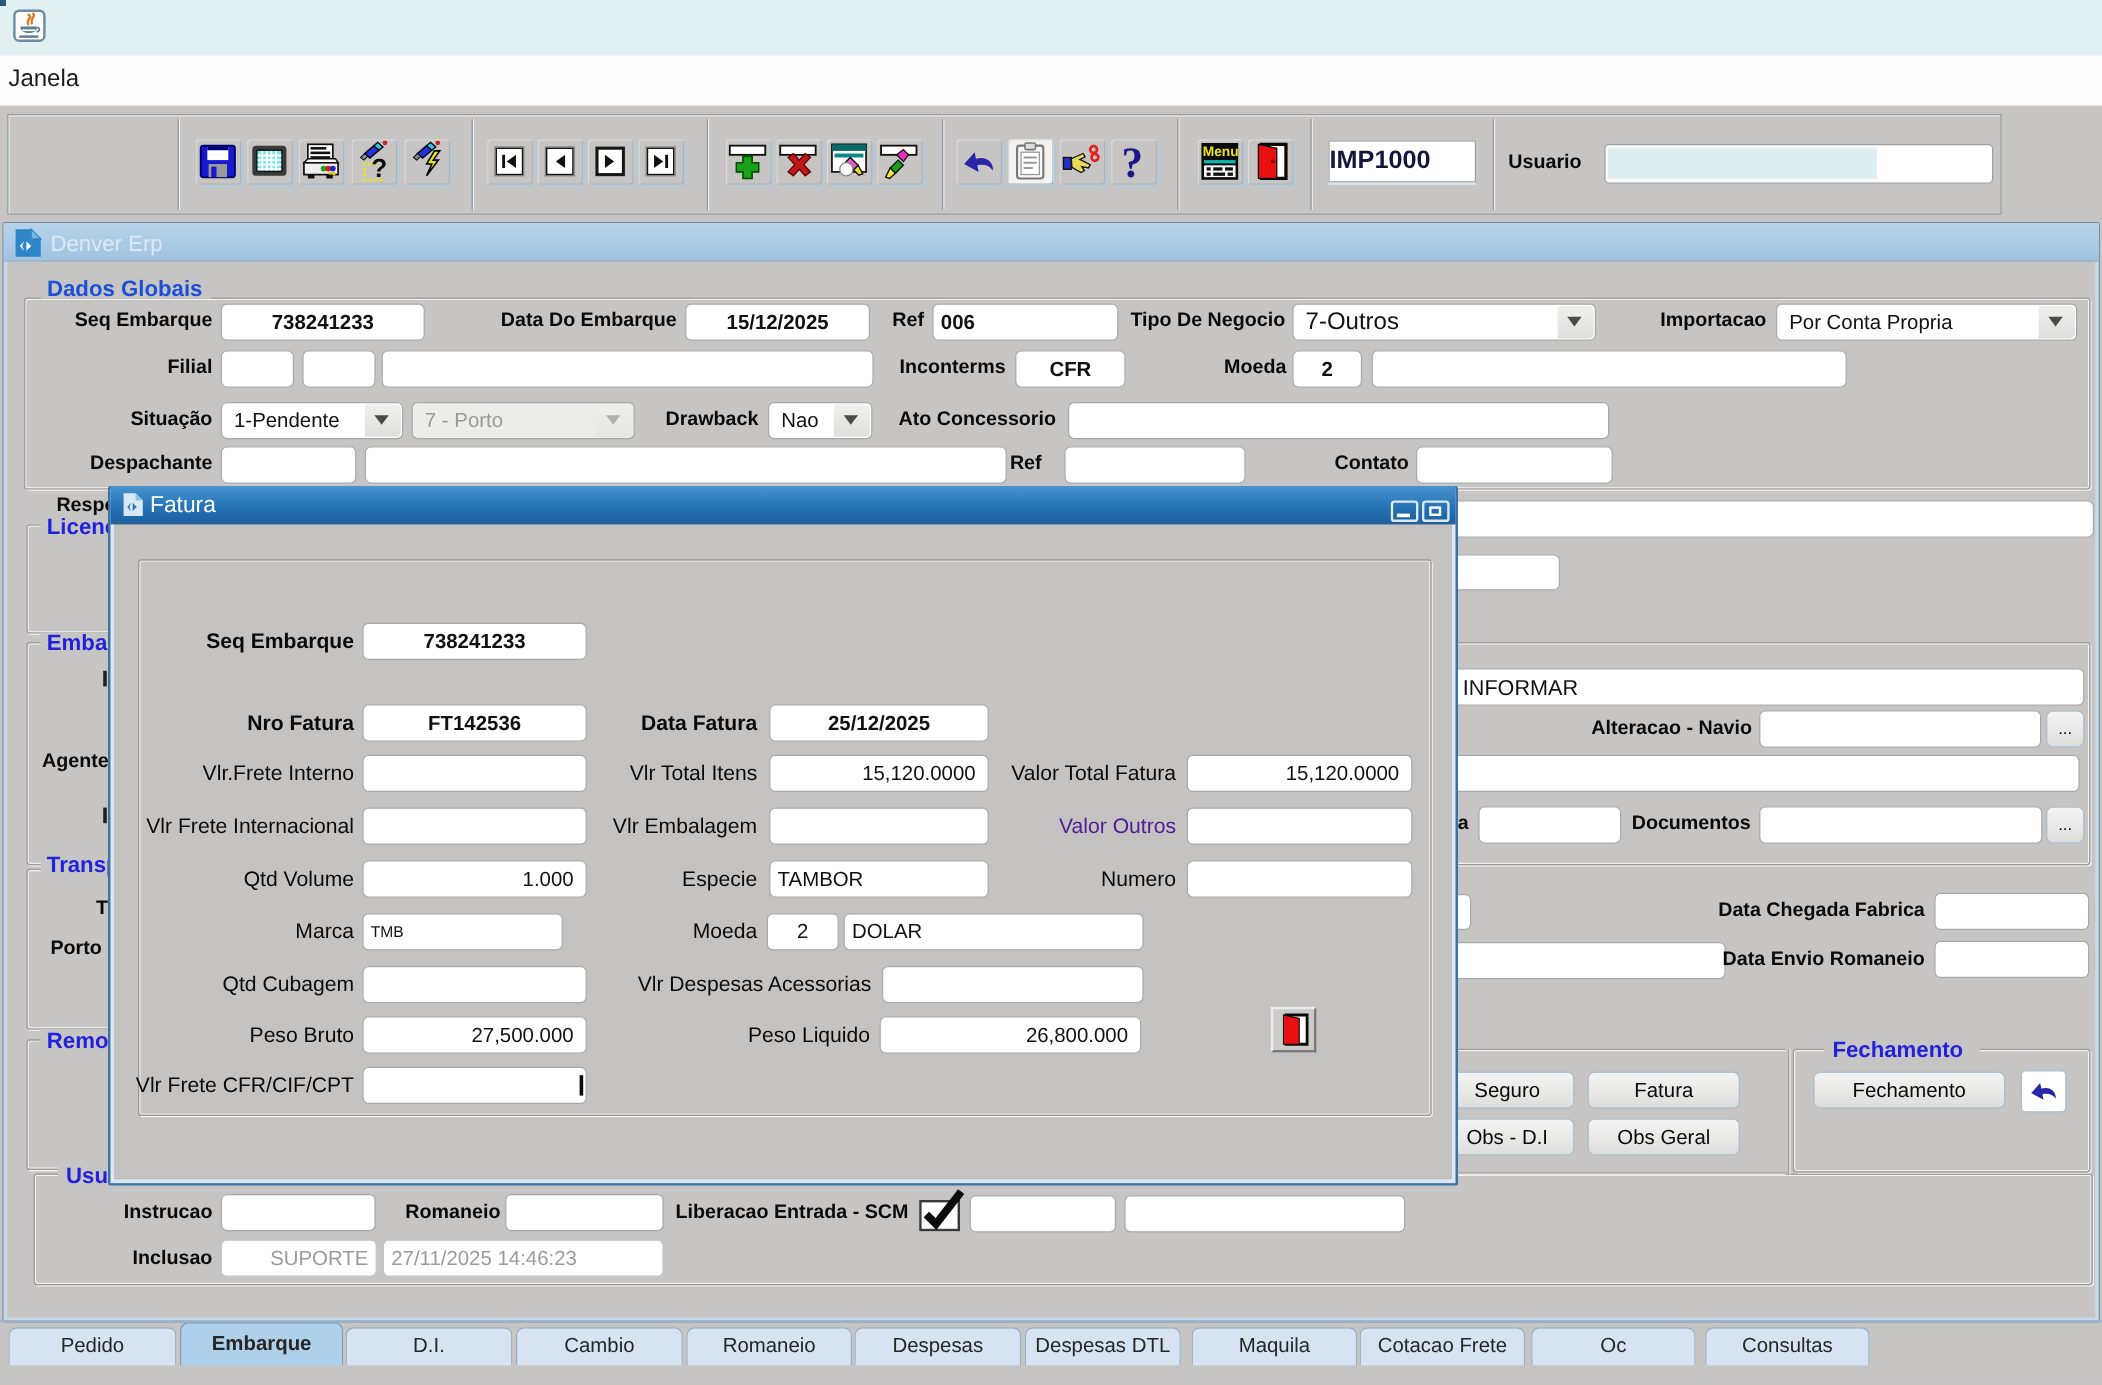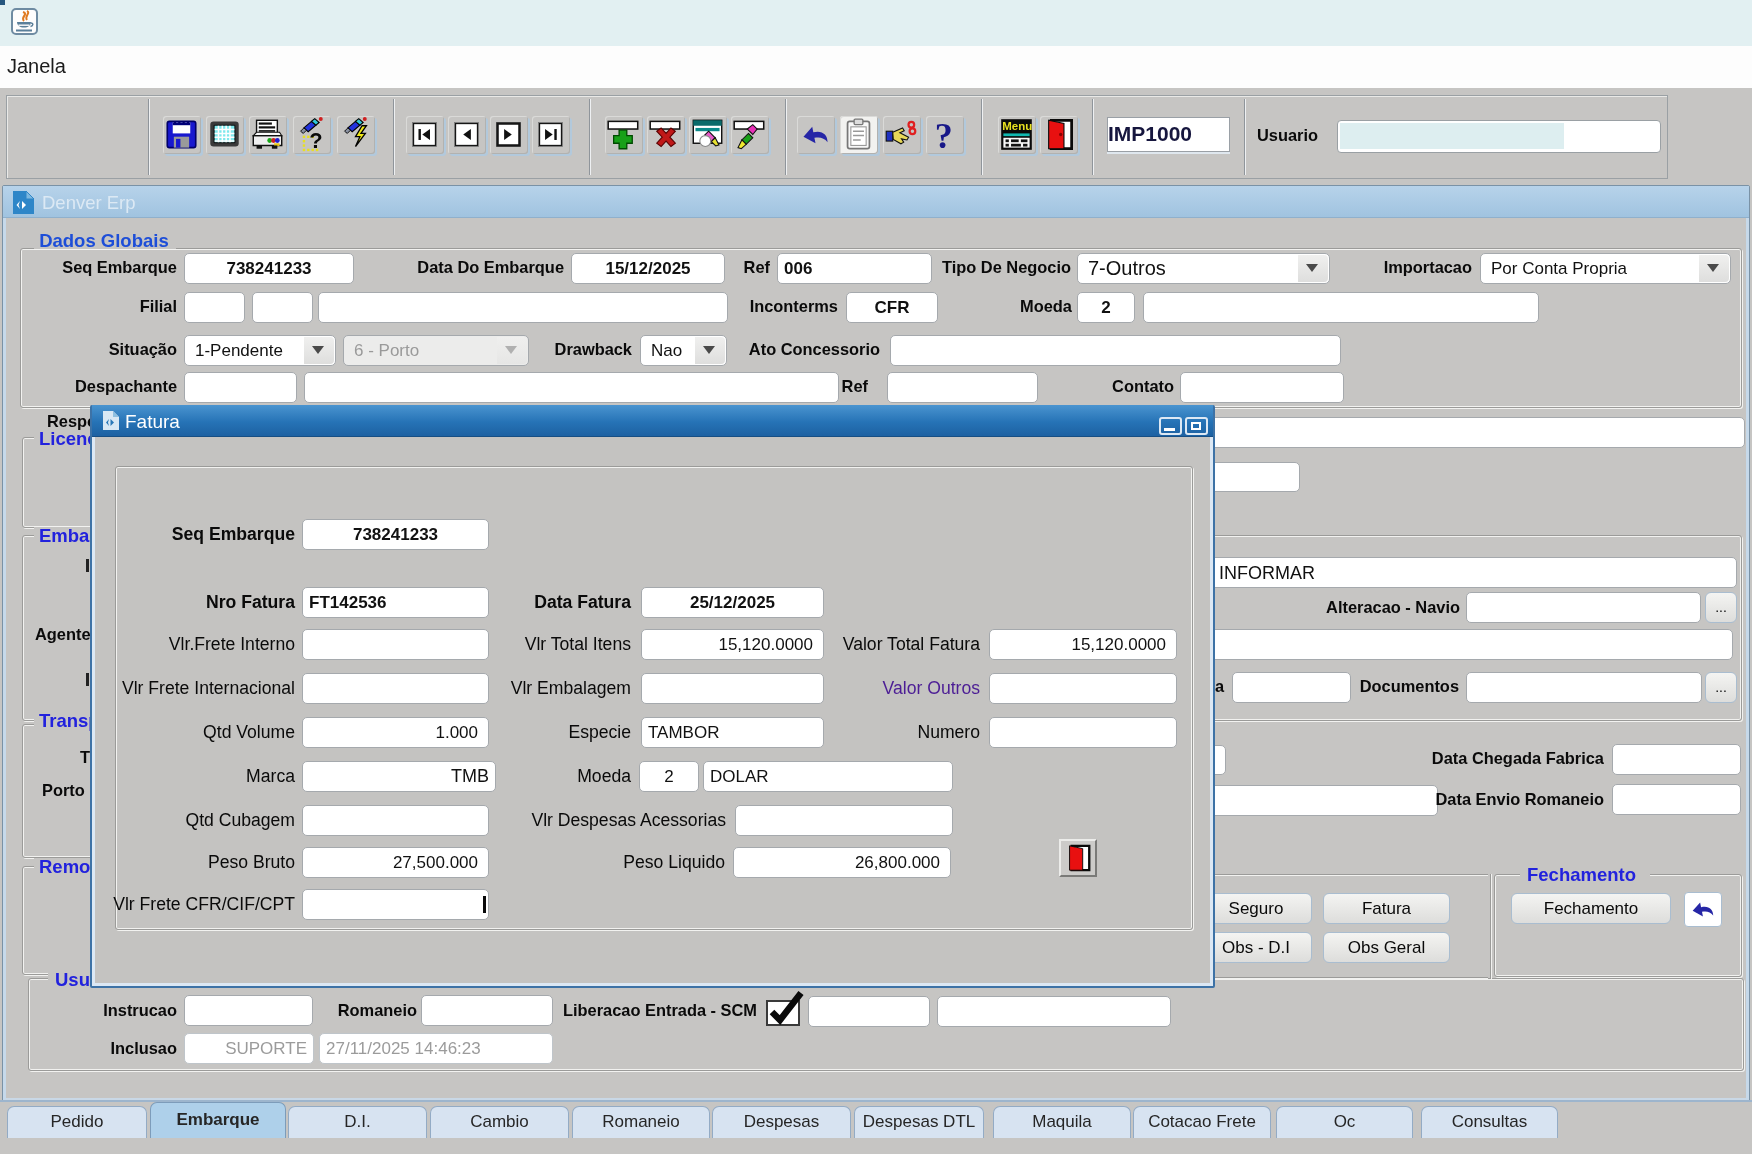--- a/index.html
+++ b/index.html
@@ -306,21 +306,21 @@
 <div class="lb" style="left:812px;top:297px;width:260px;font-weight:700;font-size:16.4px;color:#0a0a0a;z-index:10">Moeda</div>
 <div class="fd" style="left:1077px;top:292px;width:58px;height:31px;line-height:29px;text-align:center;padding:0 6px;font-size:17px;font-weight:700;z-index:10">2</div>
 <div class="fd" style="left:1143px;top:292px;width:396px;height:31px;line-height:29px;text-align:left;padding:0 6px;font-size:17px;z-index:10"></div>
 <div class="lb" style="left:-83px;top:340px;width:260px;font-weight:700;font-size:16.4px;color:#0a0a0a;z-index:10">Situação</div>
 <div class="cb" style="left:184px;top:335px;width:152px;height:31px;z-index:10">
     <div style="position:absolute;left:10px;top:0;right:38px;height:29px;line-height:29px;font-size:17px;color:#111;overflow:hidden">1-Pendente</div>
     <div style="position:absolute;right:1px;top:1px;width:30px;height:27px;background:linear-gradient(#f0f0ef,#dededd);border-radius:0 4px 4px 0"></div>
     <div style="position:absolute;right:11px;top:10px;width:0;height:0;border-left:6.5px solid transparent;border-right:6.5px solid transparent;border-top:8px solid #4a4a4a"></div>
   </div>
 <div class="cb dis2" style="left:343px;top:335px;width:186px;height:31px;z-index:10">
-    <div style="position:absolute;left:10px;top:0;right:38px;height:29px;line-height:29px;font-size:17px;color:#9a9a9a;overflow:hidden">6 - Porto</div>
+    <div style="position:absolute;left:10px;top:0;right:38px;height:29px;line-height:29px;font-size:17px;color:#9a9a9a;overflow:hidden">7 - Porto</div>
     <div style="position:absolute;right:1px;top:1px;width:30px;height:27px;background:linear-gradient(#efefee,#e6e6e5);border-radius:0 4px 4px 0"></div>
     <div style="position:absolute;right:11px;top:10px;width:0;height:0;border-left:6.5px solid transparent;border-right:6.5px solid transparent;border-top:8px solid #b0b0b0"></div>
   </div>
 <div class="lb" style="left:372px;top:340px;width:260px;font-weight:700;font-size:16.4px;color:#0a0a0a;z-index:10">Drawback</div>
 <div class="cb" style="left:640px;top:335px;width:87px;height:31px;z-index:10">
     <div style="position:absolute;left:10px;top:0;right:38px;height:29px;line-height:29px;font-size:17px;color:#111;overflow:hidden">Nao</div>
     <div style="position:absolute;right:1px;top:1px;width:30px;height:27px;background:linear-gradient(#f0f0ef,#dededd);border-radius:0 4px 4px 0"></div>
     <div style="position:absolute;right:11px;top:10px;width:0;height:0;border-left:6.5px solid transparent;border-right:6.5px solid transparent;border-top:8px solid #4a4a4a"></div>
   </div>
 <div class="lb" style="left:620px;top:340px;width:260px;font-weight:700;font-size:16.4px;color:#0a0a0a;z-index:10">Ato Concessorio</div>
@@ -415,21 +415,21 @@
   </div>
 <div style="position:absolute;left:1185px;top:417px;width:23px;height:18px;z-index:22;
  border:2px solid #dce8f4;border-radius:3px">
     <div style="position:absolute;left:3.5px;top:2.5px;width:10px;height:8px;border:2.5px solid #fff"></div>
   </div>
 <div style="position:absolute;left:115px;top:466px;width:1078px;height:464px;z-index:21;
  border:1px solid #9b9b99;border-radius:3px;box-shadow:inset 0 0 0 1px #f2f2f0, 1px 1px 0 #f2f2f0"></div>
 <div class="lb" style="left:35px;top:524px;width:260px;font-weight:700;font-size:17.6px;color:#0a0a0a;z-index:22">Seq Embarque</div>
 <div class="fd" style="left:302px;top:519px;width:187px;height:31px;line-height:29px;text-align:center;padding:0 6px;font-size:17px;font-weight:700;z-index:22">738241233</div>
 <div class="lb" style="left:35px;top:592px;width:260px;font-weight:700;font-size:17.6px;color:#0a0a0a;z-index:22">Nro Fatura</div>
-<div class="fd" style="left:302px;top:587px;width:187px;height:31px;line-height:29px;padding:0 6px;font-size:17px;font-weight:700;z-index:22">FT142536</div>
+<div class="fd" style="left:302px;top:587px;width:187px;height:31px;line-height:29px;text-align:center;padding:0 6px;font-size:17px;font-weight:700;z-index:22">FT142536</div>
 <div class="lb" style="left:371px;top:592px;width:260px;font-weight:700;font-size:17.6px;color:#0a0a0a;z-index:22">Data Fatura</div>
 <div class="fd" style="left:641px;top:587px;width:183px;height:31px;line-height:29px;text-align:center;padding:0 6px;font-size:17px;font-weight:700;z-index:22">25/12/2025</div>
 <div class="lb" style="left:35px;top:634px;width:260px;font-weight:400;font-size:17.6px;color:#0a0a0a;z-index:22">Vlr.Frete Interno</div>
 <div class="fd" style="left:302px;top:629px;width:187px;height:31px;line-height:29px;text-align:left;padding:0 6px;font-size:17px;z-index:22"></div>
 <div class="lb" style="left:371px;top:634px;width:260px;font-weight:400;font-size:17.6px;color:#0a0a0a;z-index:22">Vlr Total Itens</div>
 <div class="fd" style="left:641px;top:629px;width:183px;height:31px;line-height:29px;text-align:right;padding:0 10px;font-size:17px;z-index:22">15,120.0000</div>
 <div class="lb" style="left:720px;top:634px;width:260px;font-weight:400;font-size:17.6px;color:#0a0a0a;z-index:22">Valor Total Fatura</div>
 <div class="fd" style="left:989px;top:629px;width:188px;height:31px;line-height:29px;text-align:right;padding:0 10px;font-size:17px;z-index:22">15,120.0000</div>
 <div class="lb" style="left:35px;top:678px;width:260px;font-weight:400;font-size:17.6px;color:#0a0a0a;z-index:22">Vlr Frete Internacional</div>
 <div class="fd" style="left:302px;top:673px;width:187px;height:31px;line-height:29px;text-align:left;padding:0 6px;font-size:17px;z-index:22"></div>
@@ -437,21 +437,21 @@
 <div class="fd" style="left:641px;top:673px;width:183px;height:31px;line-height:29px;text-align:left;padding:0 6px;font-size:17px;z-index:22"></div>
 <div class="lb" style="left:720px;top:678px;width:260px;font-weight:400;font-size:17.6px;color:#4c1d95;z-index:22">Valor Outros</div>
 <div class="fd" style="left:989px;top:673px;width:188px;height:31px;line-height:29px;text-align:left;padding:0 6px;font-size:17px;z-index:22"></div>
 <div class="lb" style="left:35px;top:722px;width:260px;font-weight:400;font-size:17.6px;color:#0a0a0a;z-index:22">Qtd Volume</div>
 <div class="fd" style="left:302px;top:717px;width:187px;height:31px;line-height:29px;text-align:right;padding:0 10px;font-size:17px;z-index:22">1.000</div>
 <div class="lb" style="left:371px;top:722px;width:260px;font-weight:400;font-size:17.6px;color:#0a0a0a;z-index:22">Especie</div>
 <div class="fd" style="left:641px;top:717px;width:183px;height:31px;line-height:29px;text-align:left;padding:0 6px;font-size:17px;z-index:22">TAMBOR</div>
 <div class="lb" style="left:720px;top:722px;width:260px;font-weight:400;font-size:17.6px;color:#0a0a0a;z-index:22">Numero</div>
 <div class="fd" style="left:989px;top:717px;width:188px;height:31px;line-height:29px;text-align:left;padding:0 6px;font-size:17px;z-index:22"></div>
 <div class="lb" style="left:35px;top:766px;width:260px;font-weight:400;font-size:17.6px;color:#0a0a0a;z-index:22">Marca</div>
-<div class="fd" style="left:302px;top:761px;width:194px;height:31px;line-height:29px;text-align:right;padding:0 6px;font-size:18px;z-index:22">TMB</div>
+<div class="fd" style="left:302px;top:761px;width:167px;height:31px;line-height:29px;text-align:left;padding:0 6px;font-size:13px;z-index:22">TMB</div>
 <div class="lb" style="left:371px;top:766px;width:260px;font-weight:400;font-size:17.6px;color:#0a0a0a;z-index:22">Moeda</div>
 <div class="fd" style="left:639px;top:761px;width:60px;height:31px;line-height:29px;text-align:center;padding:0 6px;font-size:17px;z-index:22">2</div>
 <div class="fd" style="left:703px;top:761px;width:250px;height:31px;line-height:29px;text-align:left;padding:0 6px;font-size:17px;z-index:22">DOLAR</div>
 <div class="lb" style="left:35px;top:810px;width:260px;font-weight:400;font-size:17.6px;color:#0a0a0a;z-index:22">Qtd Cubagem</div>
 <div class="fd" style="left:302px;top:805px;width:187px;height:31px;line-height:29px;text-align:left;padding:0 6px;font-size:17px;z-index:22"></div>
 <div class="lb" style="left:466px;top:810px;width:260px;font-weight:400;font-size:17.6px;color:#0a0a0a;z-index:22">Vlr Despesas Acessorias</div>
 <div class="fd" style="left:735px;top:805px;width:218px;height:31px;line-height:29px;text-align:left;padding:0 6px;font-size:17px;z-index:22"></div>
 <div class="lb" style="left:35px;top:852px;width:260px;font-weight:400;font-size:17.6px;color:#0a0a0a;z-index:22">Peso Bruto</div>
 <div class="fd" style="left:302px;top:847px;width:187px;height:31px;line-height:29px;text-align:right;padding:0 10px;font-size:17px;z-index:22">27,500.000</div>
 <div class="lb" style="left:465px;top:852px;width:260px;font-weight:400;font-size:17.6px;color:#0a0a0a;z-index:22">Peso Liquido</div>

